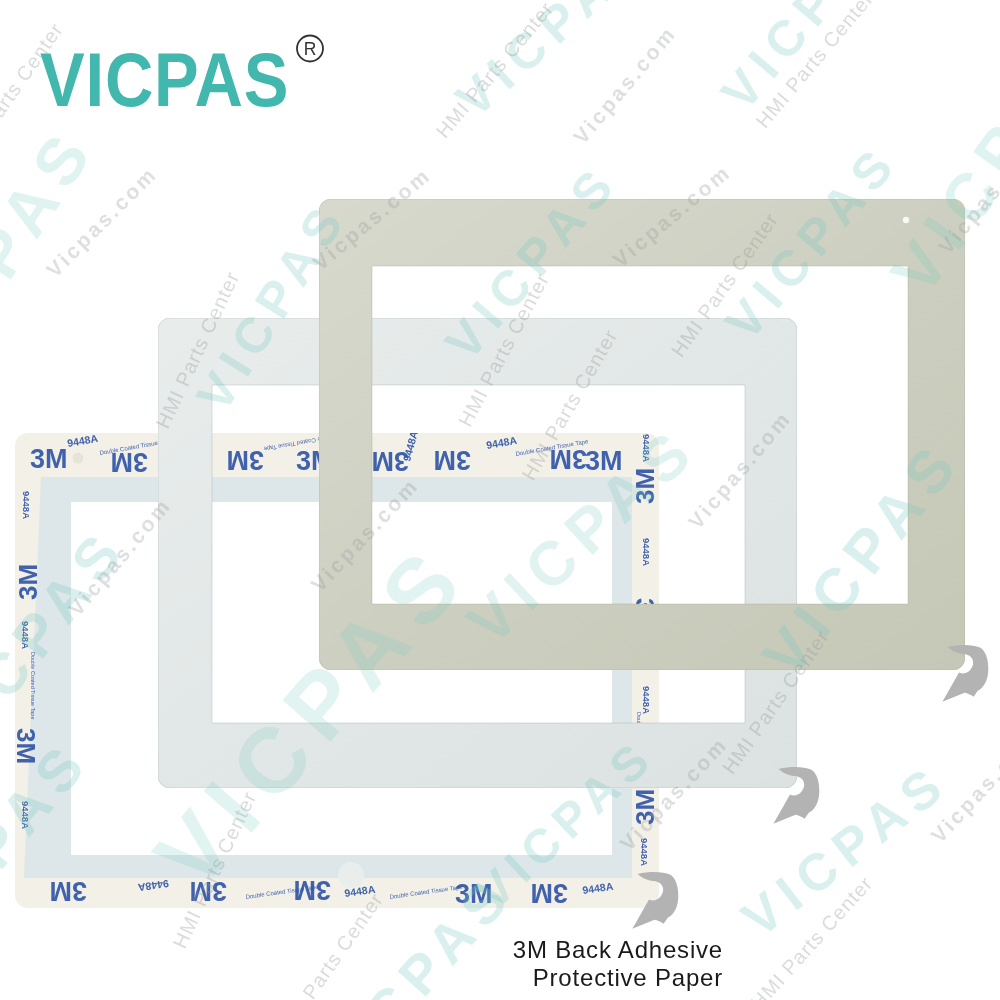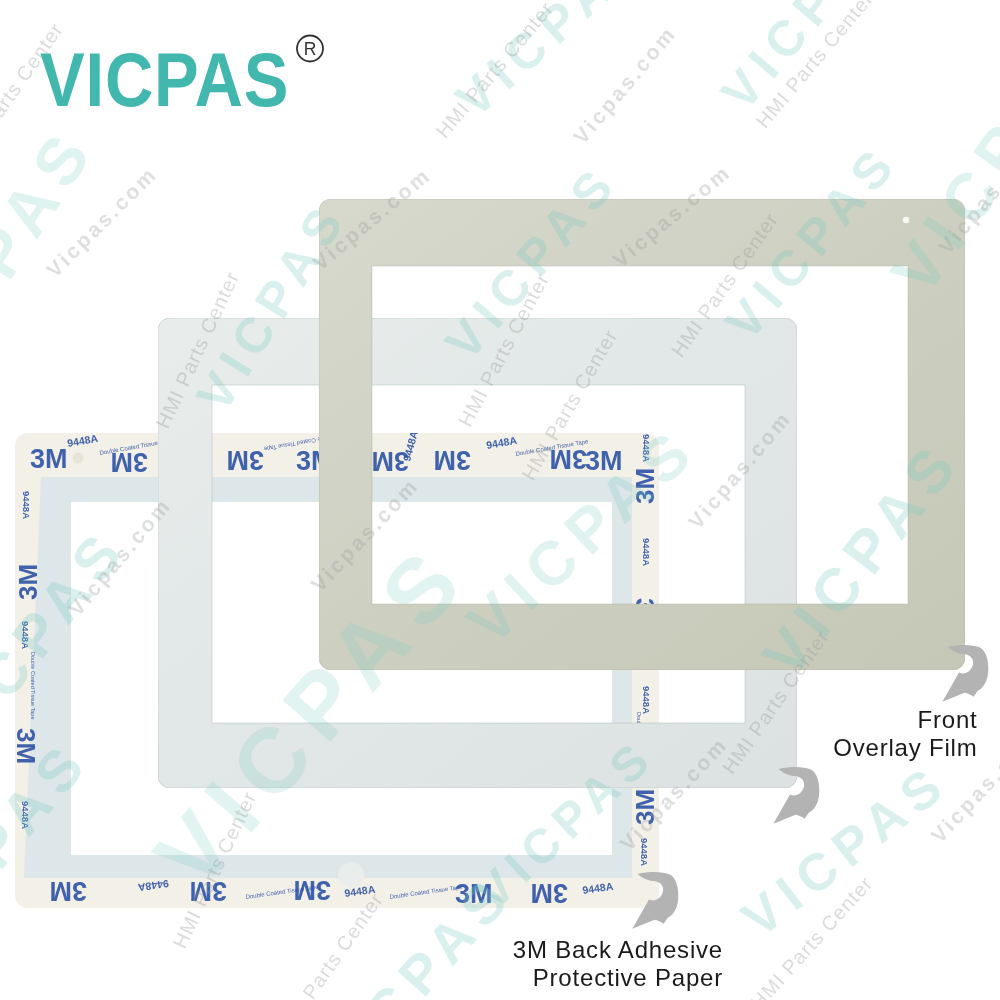--- a/index.html
+++ b/index.html
@@ -213,21 +213,20 @@
     <div class="wm wmV" style="left:625px;top:85px;transform:translate(-50%,-50%) rotate(-50deg)">Vicpas.com</div>
   </div>
 
   <div class="abs" style="left:40px;top:42px;font-size:67px;line-height:67px;font-weight:bold;color:#41B7AD;letter-spacing:0.8px;transform:scaleY(1.12);transform-origin:0 0;">VICPAS</div>
 
   <svg class="abs" style="left:294px;top:33px" width="32" height="32" viewBox="0 0 32 32">
     <circle cx="16" cy="15.5" r="13" fill="none" stroke="#333333" stroke-width="1.8"></circle>
     <text x="16" y="22" font-size="17.5" fill="#333333" text-anchor="middle" font-family="Liberation Sans, sans-serif">R</text>
   </svg>
 
-  <div class="lbl" style="right:22.5px;top:706px">Front<br>Overlay Film</div>
 
 
   <div class="lbl" style="right:277px;top:936px">3M Back Adhesive<br>Protective Paper</div>
 
   <svg class="abs" style="left:942px;top:644px" width="48" height="60" viewBox="0 0 48 60">
     <path fill="#B3B3B3" d="M5.5,3 C18,0 31,0.5 38,3.5 C44,7 46.5,16 46.3,26 C46,36 42,44 35.7,46.7 L31.7,52.8 C28.5,50.5 25.5,49.5 22.5,48.8 L0.4,57.7 L17,28.5 C23,31.5 29.5,27 31,20.5 C32,14 27.5,10.5 21.5,10 C15.5,9.6 9.5,6.5 5.5,3 Z"></path>
   </svg>
 
   <svg class="abs" style="left:773px;top:766px" width="48" height="60" viewBox="0 0 48 60">
     <path fill="#B3B3B3" d="M5.5,3 C18,0 31,0.5 38,3.5 C44,7 46.5,16 46.3,26 C46,36 42,44 35.7,46.7 L31.7,52.8 C28.5,50.5 25.5,49.5 22.5,48.8 L0.4,57.7 L17,28.5 C23,31.5 29.5,27 31,20.5 C32,14 27.5,10.5 21.5,10 C15.5,9.6 9.5,6.5 5.5,3 Z"></path>

